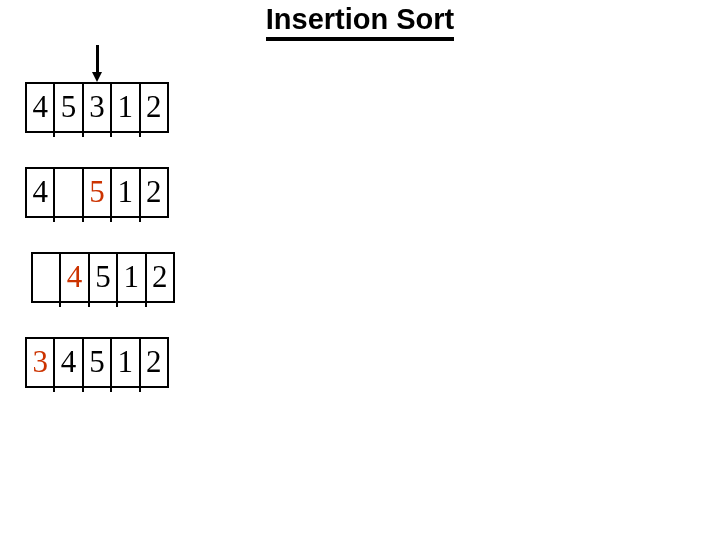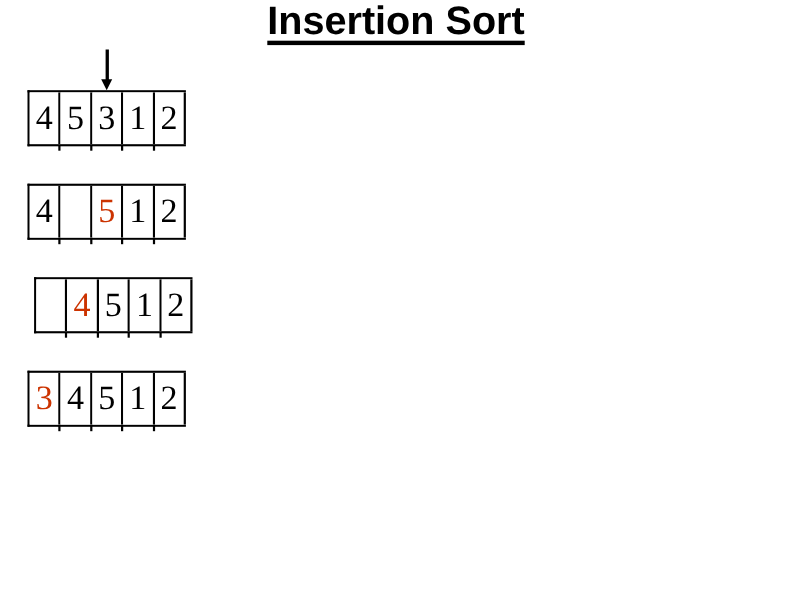--- a/index.html
+++ b/index.html
@@ -27,21 +27,21 @@
   #title-block {
     position: absolute;
     left: 0;
     top: 2px;
     width: 720px;
     text-align: center;
   }
   #title-text {
     display: inline-block;
     font-family: "Liberation Sans", sans-serif;
-    font-size: 36px;
+    font-size: 29px;
     font-weight: bold;
     color: #000000;
     letter-spacing: 0px;
     line-height: 34px;
     border-bottom: 4px solid #000000;
     padding-bottom: 1px;
     white-space: nowrap;
   }
 
   

